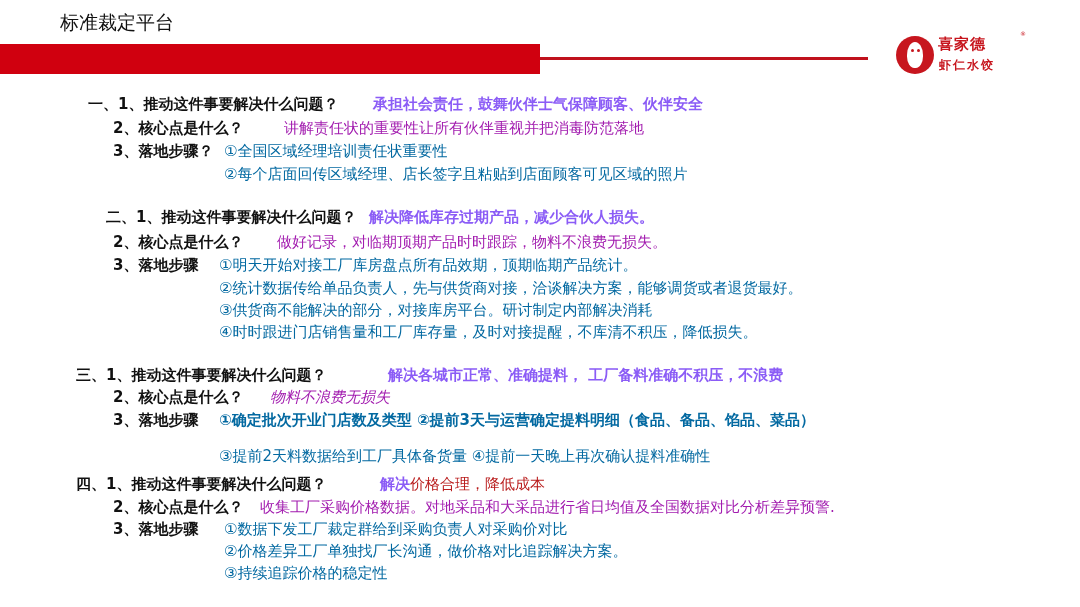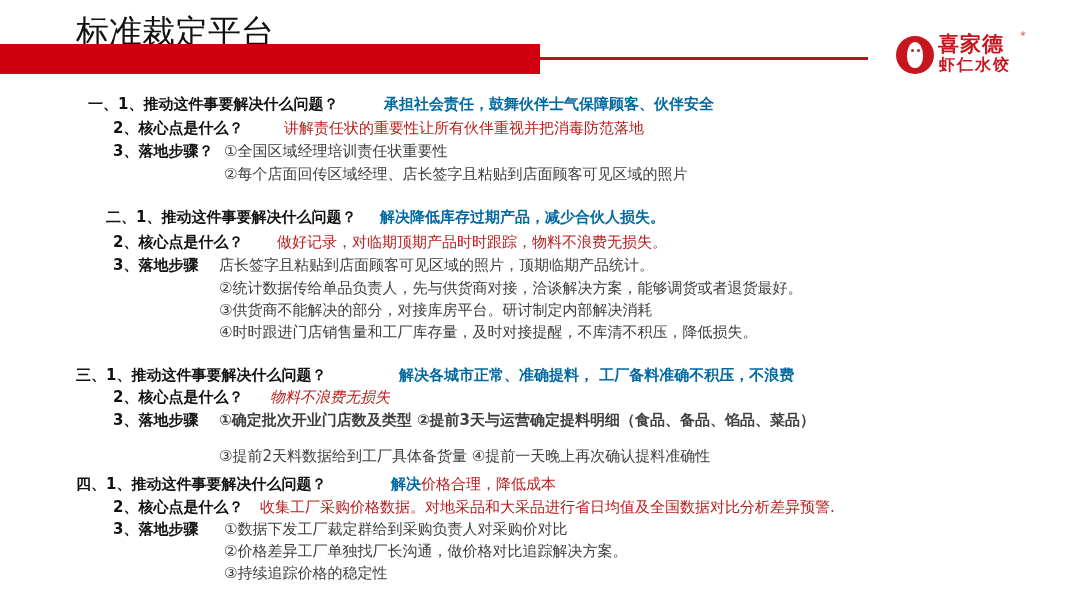--- a/index.html
+++ b/index.html
@@ -1,21 +1,21 @@
 <!DOCTYPE html>
 <html><head>
   <meta charset="utf-8">
   <style>
     * { margin: 0; padding: 0; box-sizing: border-box; }
     html, body { width: 1080px; height: 607px; background: #ffffff; overflow: hidden; }
     body { position: relative; font-family: "DejaVu Sans", "Liberation Sans", sans-serif; color: #1a1a1a; }
 
     .slide-title {
-      position: absolute; left: 76px; top: 10px;
-      font-size: 33px; font-weight: normal; color: #111; letter-spacing: 0px;
+      position: absolute; left: 60px; top: 10px;
+      font-size: 19px; font-weight: normal; color: #111; letter-spacing: 0px;
     }
     .title-bar {
       position: absolute; left: 0; top: 44px; width: 540px; height: 30px;
       background: #d0000f;
     }
     .title-line {
       position: absolute; left: 540px; top: 57px; width: 328px; height: 3px;
       background: #c0111c;
     }
 
@@ -25,36 +25,36 @@
       background: #c7161e;
     }
     .logo-mark .face {
       position: absolute; left: 11px; top: 6px; width: 16px; height: 26px;
       background: #ffffff; border-radius: 50% 50% 45% 45%;
     }
     .logo-mark .eye { position: absolute; top: 13px; width: 3px; height: 3px; border-radius: 50%; background: #c7161e; }
     .logo-mark .eye.l { left: 15px; }
     .logo-mark .eye.r { left: 21px; }
     .logo-name {
-      position: absolute; left: 42px; top: 0px; font-size: 21px; font-weight: bold;
+      position: absolute; left: 42px; top: 0px; font-size: 15px; font-weight: bold;
       color: #c7161e; letter-spacing: 1px; line-height: 24px;
     }
     .logo-sub {
-      position: absolute; left: 43px; top: 24px; font-size: 16px; font-weight: bold;
+      position: absolute; left: 43px; top: 24px; font-size: 12px; font-weight: bold;
       color: #c7161e; letter-spacing: 2px; line-height: 18px;
     }
     .logo-reg { position: absolute; left: 124px; top: -2px; font-size: 6px; color: #c7161e; }
 
     .line {
       position: absolute; font-size: 15px; line-height: 20px; white-space: nowrap; color: #1a1a1a;
     }
     .q { font-weight: bold; color: #111; }
-    .ans-red { color: #0369a1; font-weight: bold; margin-left: 11px; }
-    .ans { color: #b91c1c; text-align: center; }
-    .step { color: #404040; }
+    .ans-red { color: #8b5cf6; font-weight: bold; }
+    .ans { color: #a21caf; text-align: center; }
+    .step { color: #0369a1; }
   </style>
 </head>
 <body>
 
 <div class="slide-title">标准裁定平台</div>
 <div class="title-bar"></div>
 <div class="title-line"></div>
 
 <div class="logo">
   <div class="logo-mark">
@@ -84,21 +84,21 @@
 <div>
   <div class="line" style="left:76px; top:207px;margin-left:30px;">
     <span class="q">二、</span><span class="q">1、推动这件事要解决什么问题？</span>
   </div>
   <div class="line ans-red" style="left:369px; top:207px;">解决降低库存过期产品，减少合伙人损失。</div>
 
   <div class="line q" style="left:113px; top:232px;">2、核心点是什么？</div>
   <div class="line ans" style="left:277px; top:232px;">做好记录，对临期顶期产品时时跟踪，物料不浪费无损失。</div>
 
   <div class="line q" style="left:113px; top:255px;">3、落地步骤</div>
-  <div class="line step" style="left:219px; top:255px;">店长签字且粘贴到店面顾客可见区域的照片，顶期临期产品统计。</div>
+  <div class="line step" style="left:219px; top:255px;">①明天开始对接工厂库房盘点所有品效期，顶期临期产品统计。</div>
   <div class="line step" style="left:219px; top:278px;">②统计数据传给单品负责人，先与供货商对接，洽谈解决方案，能够调货或者退货最好。</div>
   <div class="line step" style="left:219px; top:300px;">③供货商不能解决的部分，对接库房平台。研讨制定内部解决消耗</div>
   <div class="line step" style="left:219px; top:322px;">④时时跟进门店销售量和工厂库存量，及时对接提醒，不库清不积压，降低损失。</div>
 </div>
 
 <div>
   <div class="line" style="left:76px; top:365px;">
     <span class="q">三、</span><span class="q">1、推动这件事要解决什么问题？</span>
   </div>
   <div class="line ans-red" style="left:388px; top:365px;">解决各城市正常、准确提料， 工厂备料准确不积压，不浪费</div>

